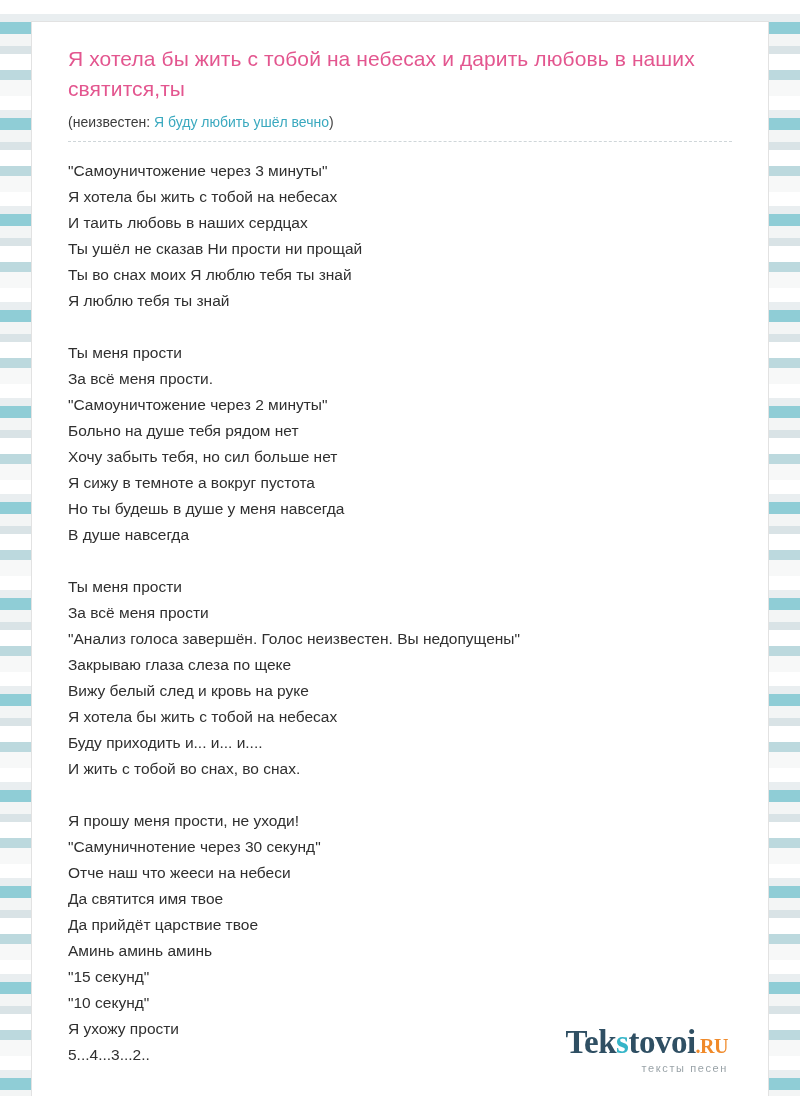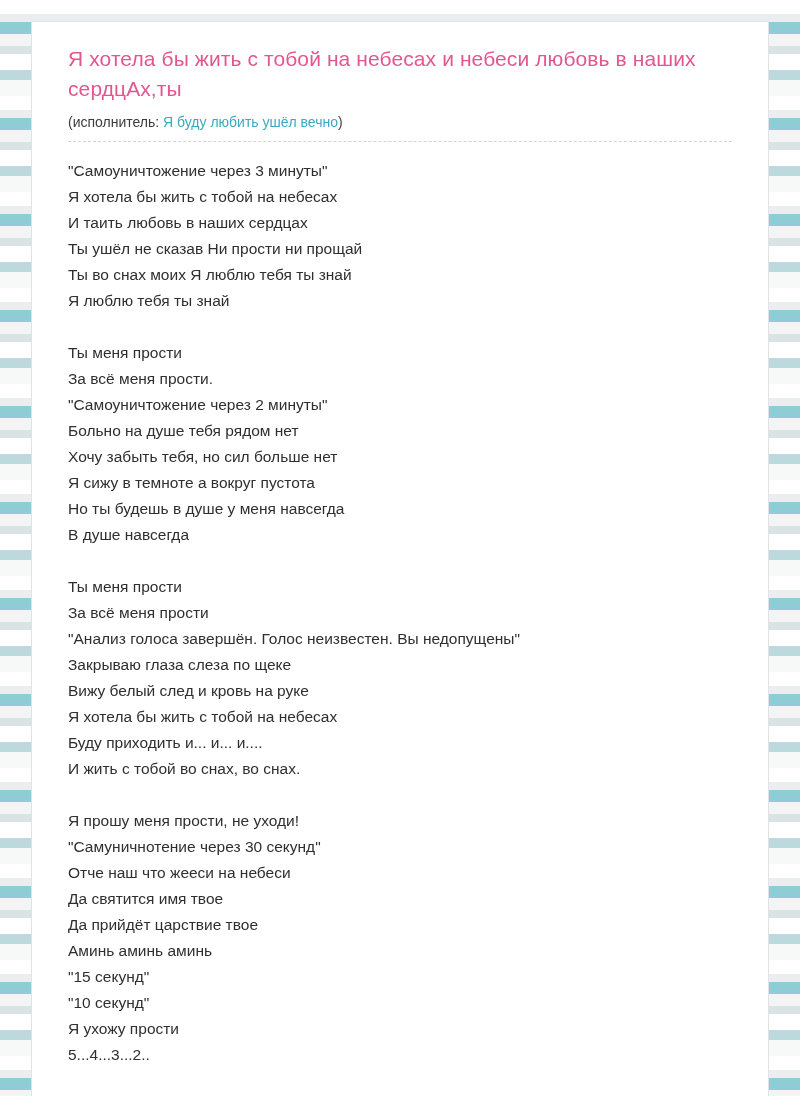--- a/index.html
+++ b/index.html
@@ -116,24 +116,24 @@
 </style>
 </head>
 <body>
 
 <div class="bg"></div>
 <div class="bg-left"></div>
 <div class="bg-right" style="right:0;"></div>
 
 <div class="sheet">
 
-  <h1 class="song-title">Я хотела бы жить с тобой на небесах и небеси любовь в наших сердцАх,ты</h1>
+  <h1 class="song-title">Я хотела бы жить с тобой на небесах и дарить любовь в наших святится,ты</h1>
 
   <div class="artist-line">
-    <span class="label">(исполнитель:</span>
+    <span class="label">(неизвестен:</span>
     <a href="#">Я буду любить ушёл вечно</a><span>)</span>
   </div>
 
   <div class="lyrics">"Самоуничтожение через 3 минуты"
 Я хотела бы жить с тобой на небесах
 И таить любовь в наших сердцах
 Ты ушёл не сказав Ни прости ни прощай
 Ты во снах моих Я люблю тебя ты знай
 Я люблю тебя ты знай
 
@@ -159,14 +159,18 @@
 "Самуничнотение через 30 секунд"
 Отче наш что жееси на небеси
 Да святится имя твое
 Да прийдёт царствие твое
 Аминь аминь аминь
 "15 секунд"
 "10 секунд"
 Я ухожу прости
 5...4...3...2..</div>
 
+  <div class="logo">
+    <div class="word"><span>Tek</span><span class="hl">s</span><span>tovoi</span><span class="ru">.RU</span></div>
+    <div class="sub">тексты песен</div>
+  </div>
 
 </div>
 
 </body></html>

